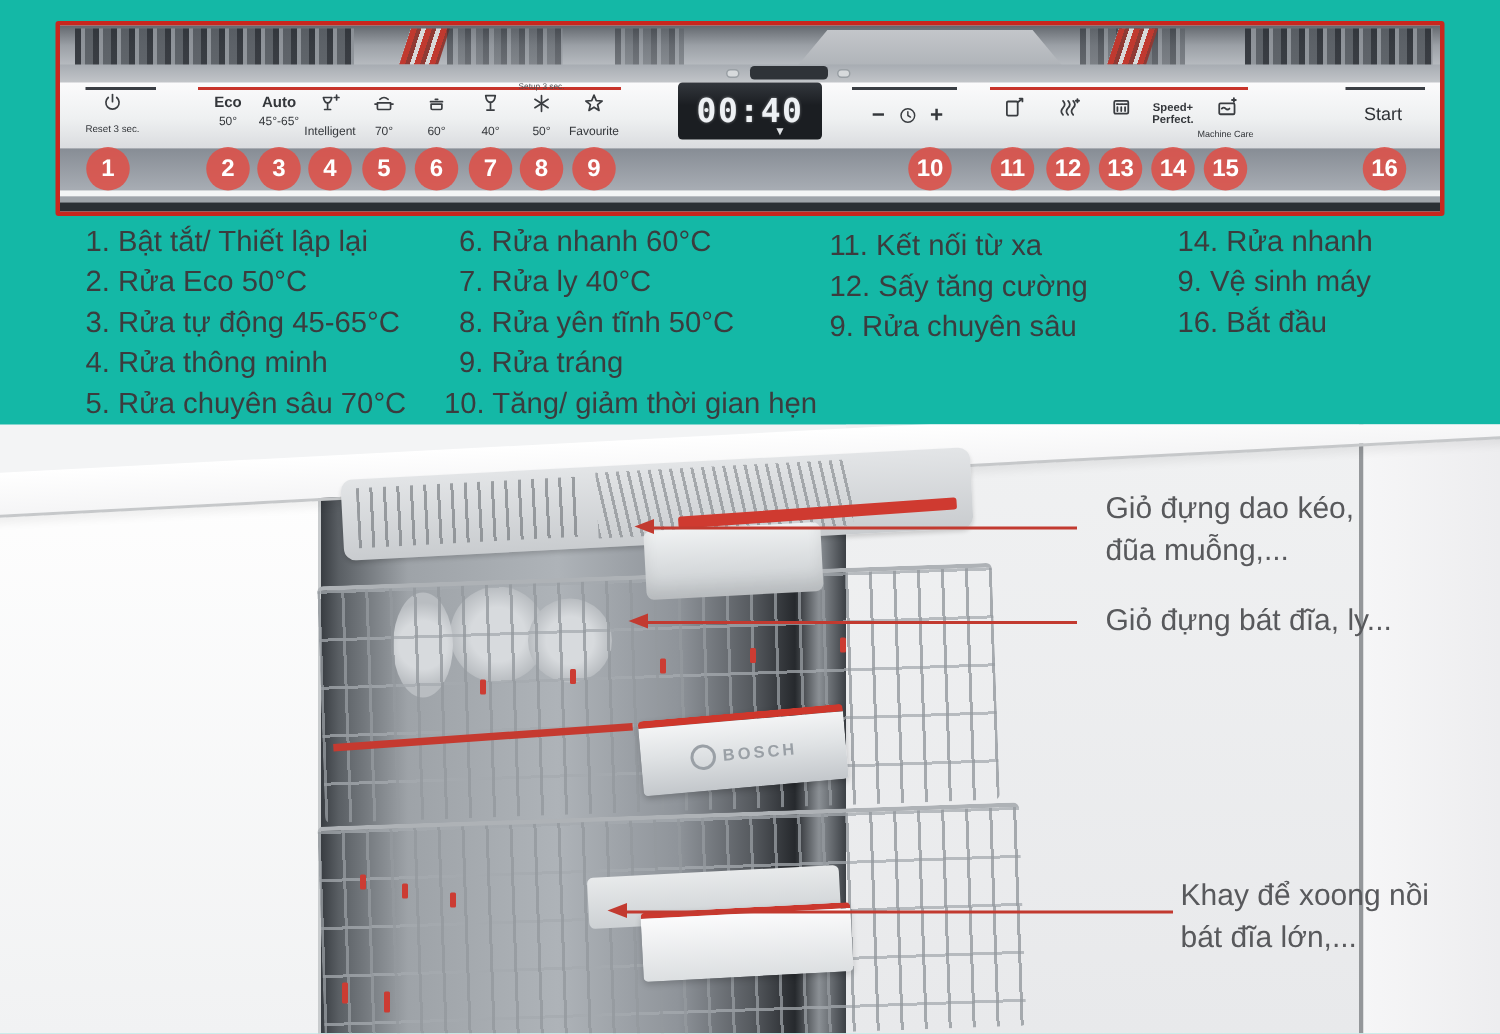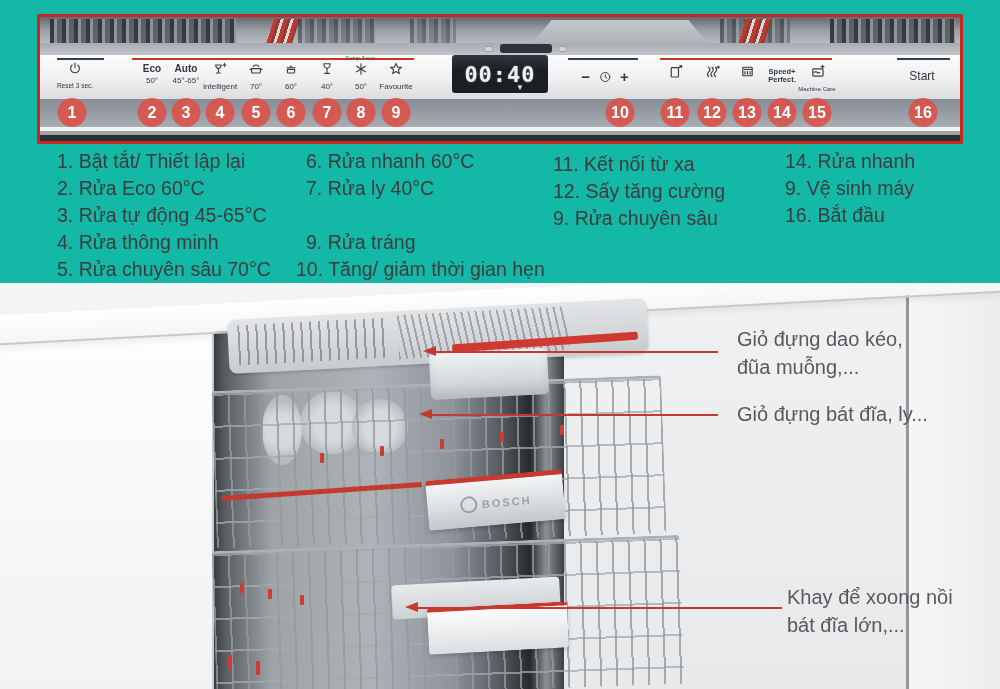--- a/index.html
+++ b/index.html
@@ -284,26 +284,27 @@
     <span class="num" style="left:580px;">10</span>
     <span class="num" style="left:635px;">11</span>
     <span class="num" style="left:672px;">12</span>
     <span class="num" style="left:707px;">13</span>
     <span class="num" style="left:742px;">14</span>
     <span class="num" style="left:777px;">15</span>
     <span class="num" style="left:883px;">16</span>
   </div>
 
   <div class="li" style="left:57px;top:150px;">1. Bật tắt/ Thiết lập lại</div>
-  <div class="li" style="left:57px;top:177px;">2. Rửa Eco 60°C</div>
+  <div class="li" style="left:57px;top:177px;">2. Rửa Eco 50°C</div>
   <div class="li" style="left:57px;top:204px;">3. Rửa tự động 45-65°C</div>
   <div class="li" style="left:57px;top:231px;">4. Rửa thông minh</div>
   <div class="li" style="left:57px;top:258px;">5. Rửa chuyên sâu 70°C</div>
   <div class="li" style="left:306px;top:150px;">6. Rửa nhanh 60°C</div>
   <div class="li" style="left:306px;top:177px;">7. Rửa ly 40°C</div>
+  <div class="li" style="left:306px;top:204px;">8. Rửa yên tĩnh 50°C</div>
   <div class="li" style="left:306px;top:231px;">9. Rửa tráng</div>
   <div class="li" style="left:296px;top:258px;">10. Tăng/ giảm thời gian hẹn</div>
   <div class="li" style="left:553px;top:153px;">11. Kết nối từ xa</div>
   <div class="li" style="left:553px;top:180px;">12. Sấy tăng cường</div>
   <div class="li" style="left:553px;top:207px;">9. Rửa chuyên sâu</div>
   <div class="li" style="left:785px;top:150px;">14. Rửa nhanh</div>
   <div class="li" style="left:785px;top:177px;">9. Vệ sinh máy</div>
   <div class="li" style="left:785px;top:204px;">16. Bắt đầu</div>
 
   <div class="photo">

